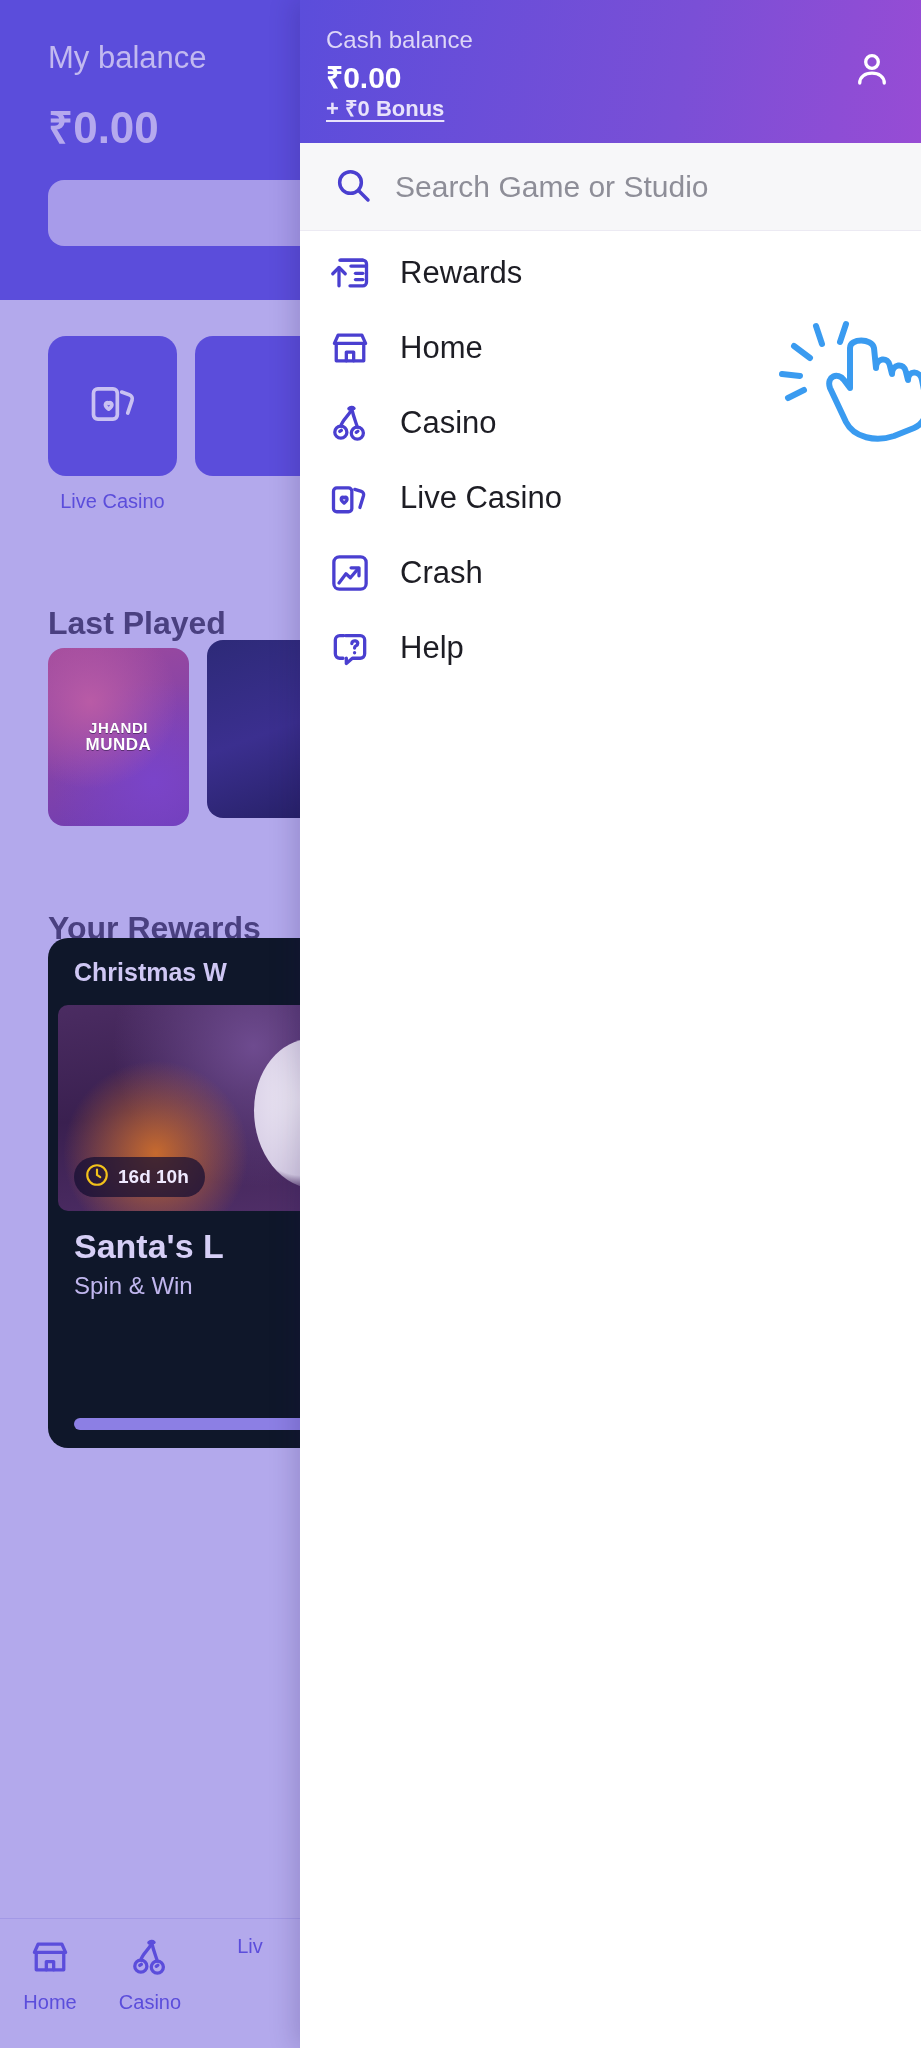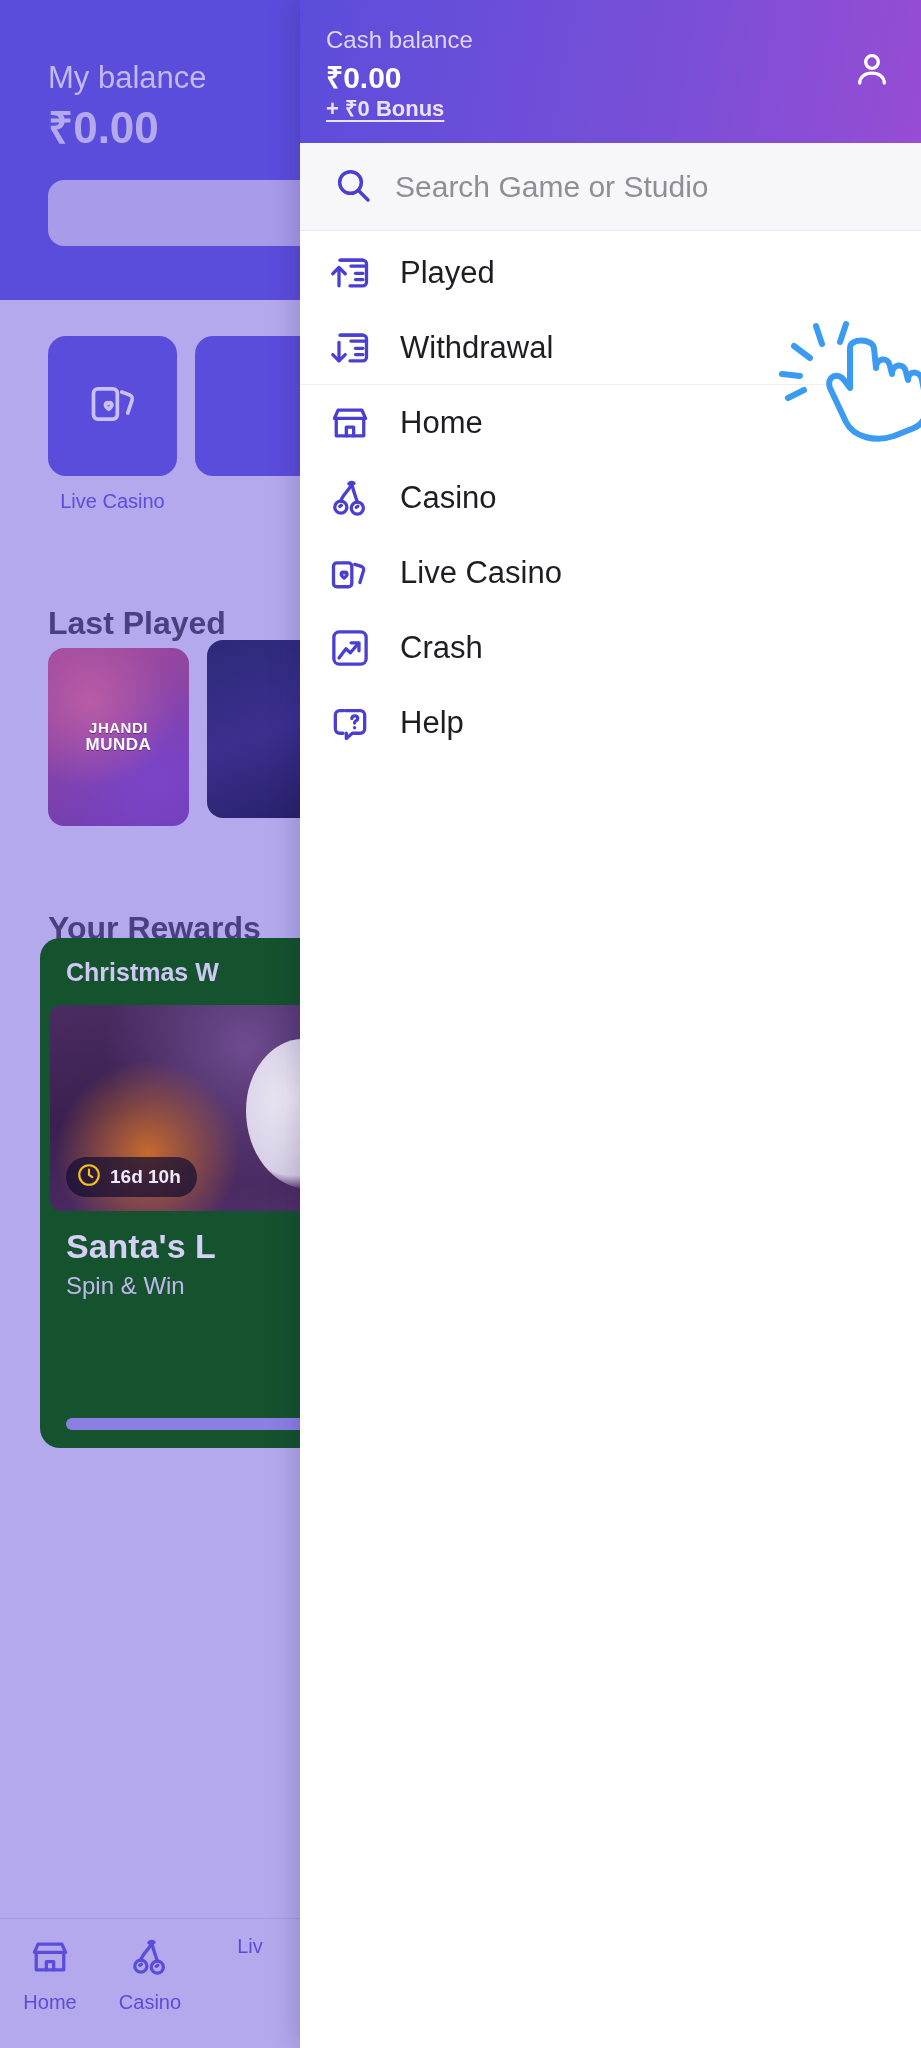--- a/index.html
+++ b/index.html
@@ -14,21 +14,21 @@
   
   .bg-page {
     position: absolute; inset: 0;
     background: #b3a9ec;
   }
   .bg-hero {
     position: absolute; left: 0; top: 0; width: 921px; height: 300px;
     background: #5b4ddb;
   }
   .bg-balance-label {
-    position: absolute; left: 48px; top: 60px;
+    position: absolute; left: 48px; top: 40px;
     font-size: 31px; color: #c2b9f0; font-weight: 400;
   }
   .bg-balance-amount {
     position: absolute; left: 48px; top: 96px;
     font-size: 44px; color: #b5a9ee; font-weight: 700;
   }
   .bg-hero-btn {
     position: absolute; left: 48px; top: 180px; width: 330px; height: 66px;
     background: #a79bea; border-radius: 16px;
   }
@@ -74,22 +74,22 @@
   }
   .game-badge .bt {
     display: block; font-size: 15px; font-weight: 700; color: #fff;
     letter-spacing: .5px; line-height: 1.05;
     text-shadow: 0 1px 0 #5a2e73;
   }
   .game-badge .bt.l2 { font-size: 17px; }
 
   
   .bg-reward {
-    position: absolute; left: 40px; top: 938px; width: 346px; height: 510px;
-    background: #14532d; border-radius: 20px; overflow: hidden;
+    position: absolute; left: 48px; top: 938px; width: 346px; height: 510px;
+    background: #0f172a; border-radius: 20px; overflow: hidden;
   }
   .bg-reward-title {
     margin: 20px 0 0 26px; font-size: 25px; font-weight: 700; color: #cfc7f4;
   }
   .bg-reward-img {
     margin: 18px 10px 0 10px; height: 206px; border-radius: 10px;
     background:
       radial-gradient(circle at 30% 72%, #c76a2e 0%, rgba(199,106,46,0) 34%),
       radial-gradient(circle at 60% 20%, #6e4b8f 0%, rgba(110,75,143,0) 55%),
       linear-gradient(170deg, #4b2c62 0%, #3a2050 45%, #52306a 100%);
@@ -327,38 +327,23 @@
             <path d="M21 12V7a2 2 0 0 0-2-2H6.5"></path>
             <path d="M21 12v5a2 2 0 0 1-2 2h-7"></path>
             <path d="M7 5h12"></path>
               <path d="M12.5 8.2H21"></path>
             <path d="M15 12.2h4"></path>
               <path d="M15 15.6h4"></path>
             <path d="M6 19V9.2"></path>
               <path d="M2.6 12.4L6 9l3.4 3.4"></path>
           </svg>
         </span>
-        <span class="menu-label">Played</span>
-      </div>
-
-      <div class="menu-item sep">
-        <span class="menu-icon">
-          <svg width="44" height="44" viewBox="0 0 24 24" fill="none" stroke="#4a3fd0" stroke-width="1.8" stroke-linecap="round" stroke-linejoin="round">
-            <path d="M21 12V7a2 2 0 0 0-2-2H6.5"></path>
-            <path d="M21 12v5a2 2 0 0 1-2 2h-7"></path>
-            <path d="M7 5h12"></path>
-              <path d="M12.5 8.2H21"></path>
-            <path d="M15 12.2h4"></path>
-              <path d="M15 15.6h4"></path>
-            <path d="M6 9v9.8"></path>
-              <path d="M2.6 15.6L6 19l3.4-3.4"></path>
-          </svg>
-        </span>
-        <span class="menu-label">Withdrawal</span>
-      </div>
+        <span class="menu-label">Rewards</span>
+      </div>
+
 
       <div class="menu-item">
         <span class="menu-icon">
           <svg width="44" height="44" viewBox="0 0 24 24" fill="none" stroke="#4a3fd0" stroke-width="1.8" stroke-linecap="round" stroke-linejoin="round">
             <path d="M3.5 9.5h17L18.5 5h-13z"></path>
               <path d="M4.5 9.5V19h15V9.5"></path>
             <path d="M10 19v-4.8h4V19"></path>
           </svg>
         </span>
         <span class="menu-label">Home</span>

